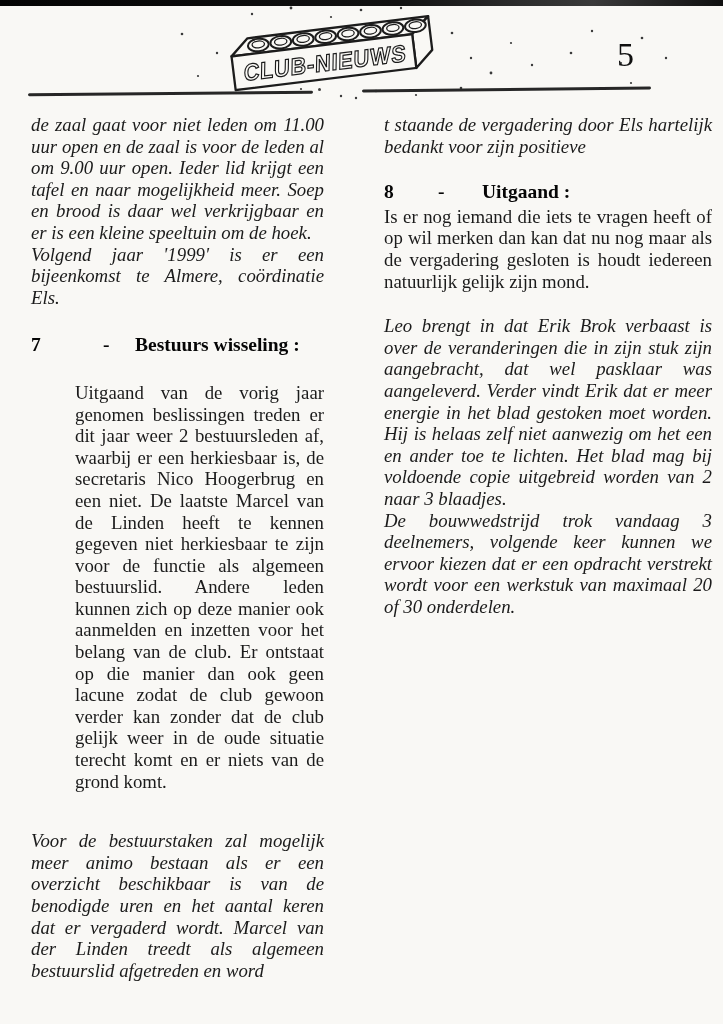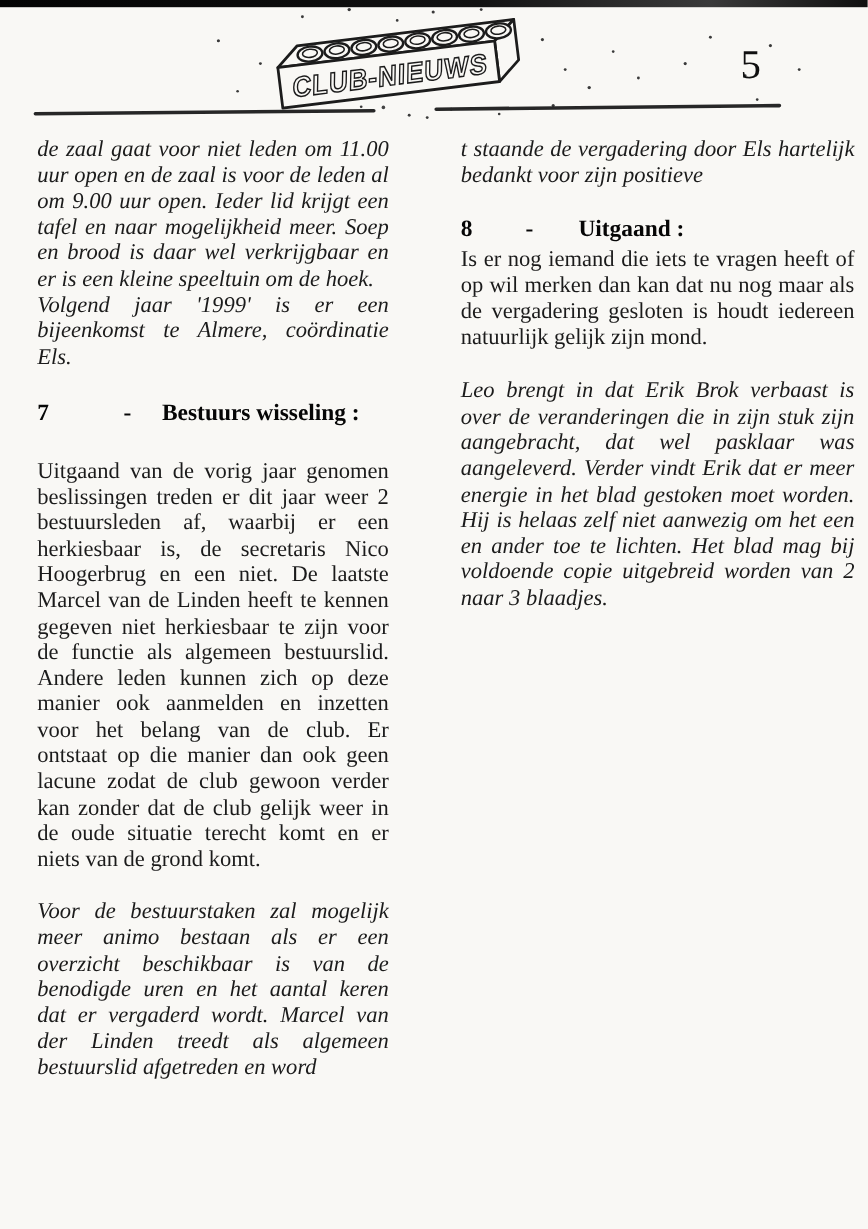--- a/index.html
+++ b/index.html
@@ -46,22 +46,22 @@
     text-align:left;
   }
   .h-num{flex:0 0 auto;}
   #col-left  .h-num{width:72px;}
   #col-left  .h-dash{width:32px;}
   #col-right .h-num{width:54px;}
   #col-right .h-dash{width:44px;}
   .h-dash{flex:0 0 auto;font-weight:bold;}
   .h-title{flex:1 1 auto;}
   #l-heading{margin-top:26px;}
-  #l-body{margin-top:26px;}
-  #l-closing{margin-top:22px;}
+  #l-body{margin-top:26px;margin-left:44px;}
+  #l-closing{margin-top:38px;}
   #r-cont2{margin-top:92px;text-indent:8px;}
   #r-heading{margin-top:24px;}
   #r-body{margin-top:3px;}
   #r-remark1{margin-top:23px;}
   #r-remark2{margin-top:0;}
 </style>
 </head>
 <body>
 
 <div class="topbar"></div>
@@ -145,13 +145,14 @@
 
   <div class="heading" id="r-heading">
     <span class="h-num">8</span>
     <span class="h-dash">-</span>
     <span class="h-title">Uitgaand :</span>
   </div>
 
   <p id="r-body">Is er nog iemand die iets te vragen heeft of op wil merken dan kan dat nu nog maar als de vergadering gesloten is houdt iedereen natuurlijk gelijk zijn mond.</p>
 
   <p class="it" id="r-remark1">Leo brengt in dat Erik Brok verbaast is over de veranderingen die in zijn stuk zijn aangebracht, dat wel pasklaar was aangeleverd. Verder vindt Erik dat er meer energie in het blad gestoken moet worden. Hij is helaas zelf niet aanwezig om het een en ander toe te lichten. Het blad mag bij voldoende copie uitgebreid worden van 2 naar 3 blaadjes.</p>
+  <p class="it" id="r-remark2">De bouwwedstrijd trok vandaag 3 deelnemers, volgende keer kunnen we ervoor kiezen dat er een opdracht verstrekt wordt voor een werkstuk van maximaal 20 of 30 onderdelen.</p>
 </div>
 
 </body></html>

